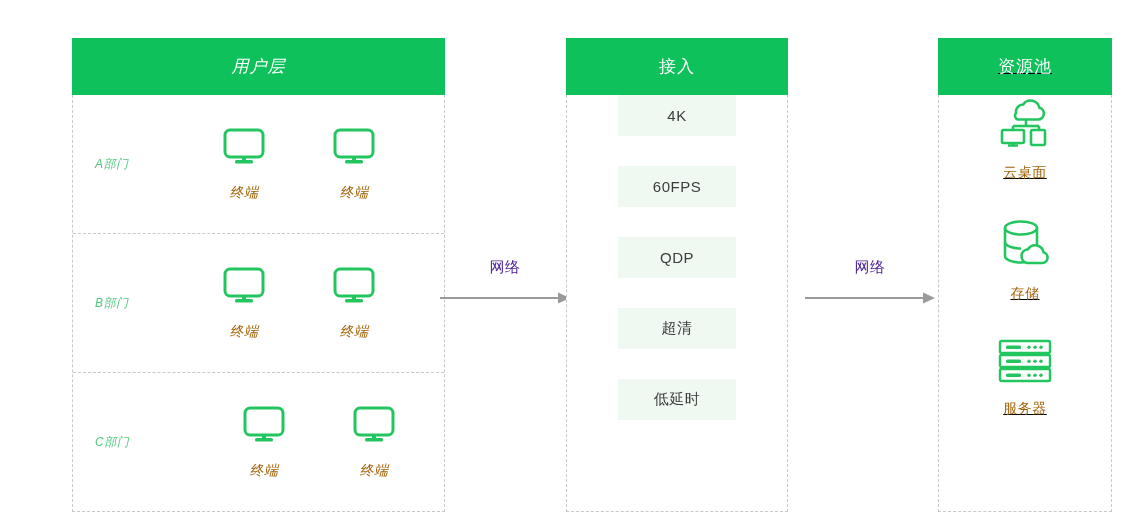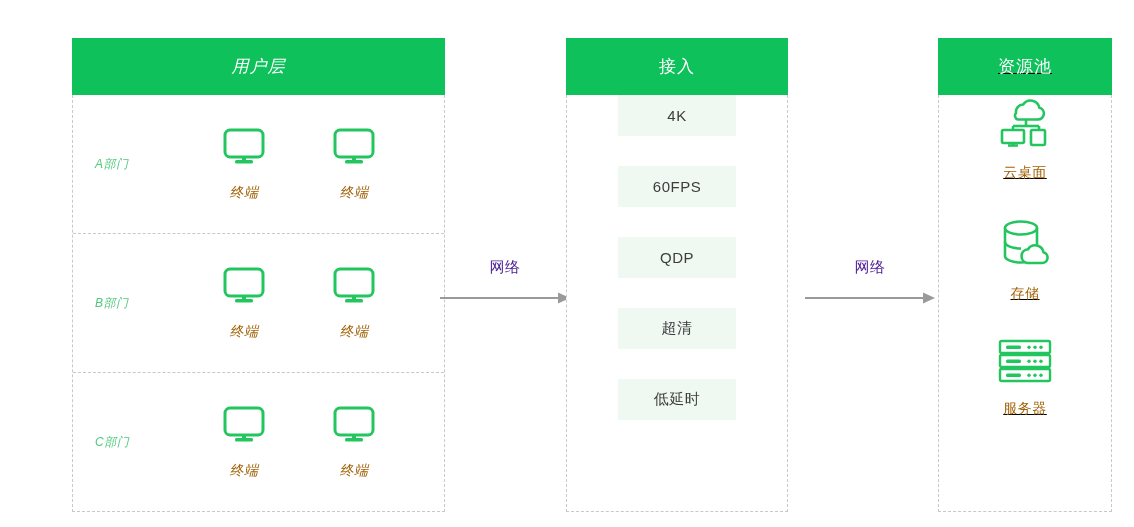--- a/index.html
+++ b/index.html
@@ -50,21 +50,21 @@
   #col-users .col-body { height: 417px; display: flex; flex-direction: column; }
 
   .dept-row {
     flex: 1 1 0;
     display: flex;
     align-items: center;
     padding-left: 22px;
     box-sizing: border-box;
     border-bottom: 1px dashed #c8c8c8;
   }
-  .dept-row:last-child { border-bottom: none; }
+  .dept-row:last-child { border-bottom: none; gap: 20px; }
 
   .dept-label {
     color: #52c97e;
     font-size: 12px;
     width: 118px;
     flex: none;
     letter-spacing: 0.5px;
   }
 
   .terminals {

